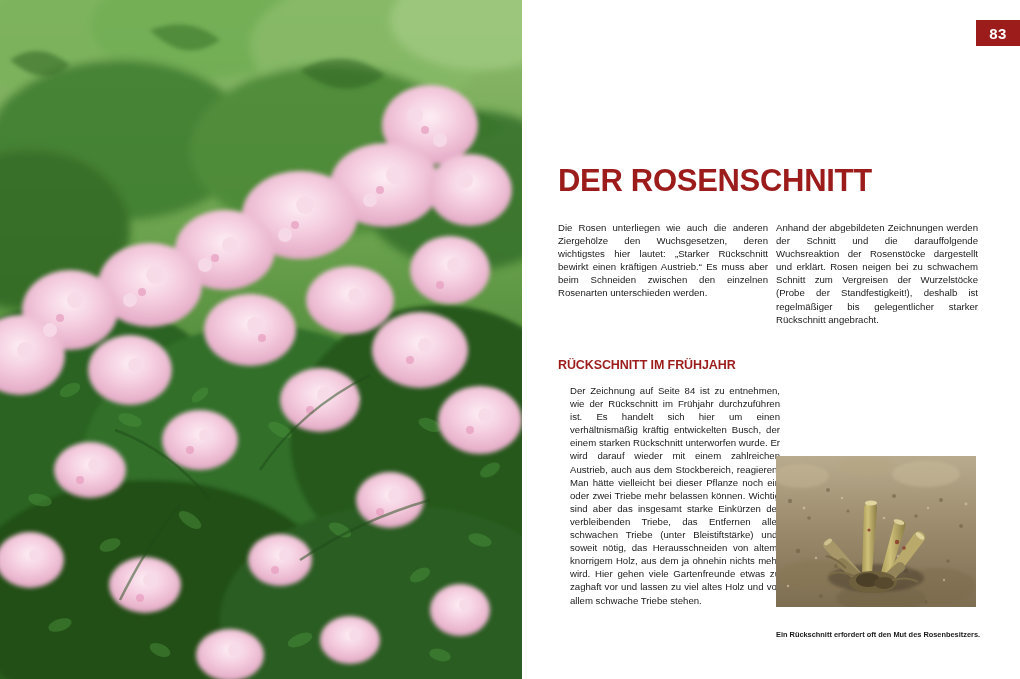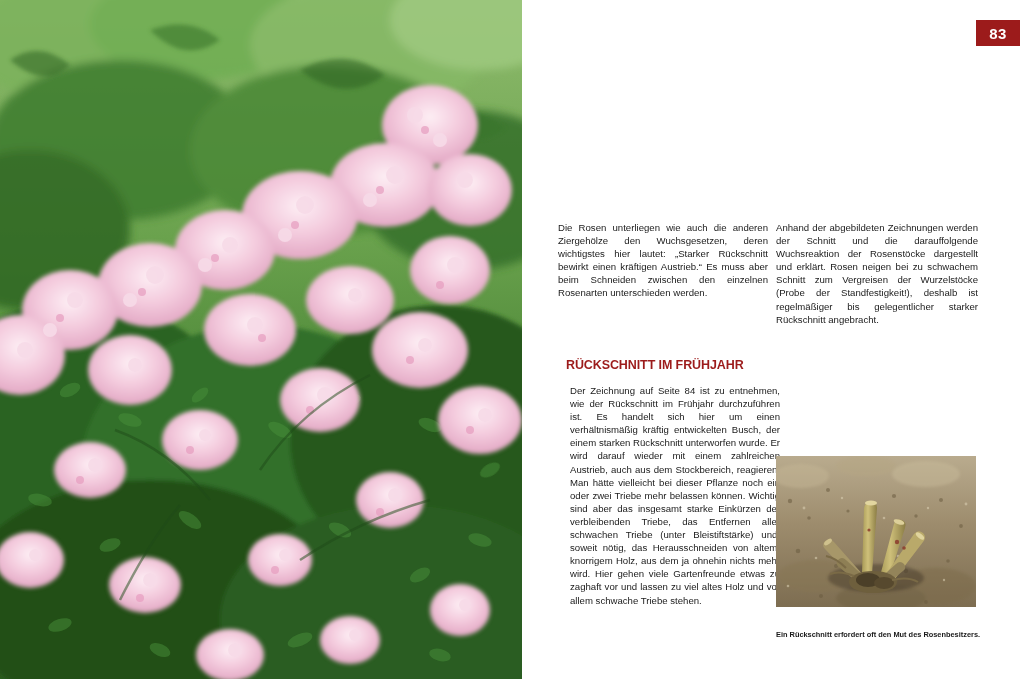--- a/index.html
+++ b/index.html
@@ -33,21 +33,21 @@
   .content { position:absolute; left:558px; top:0; width:420px; height:679px; }
 
   .title {
     position:absolute; left:0; top:163px;
     font-size:31px; font-weight:bold;
     color:#9c1b1b; letter-spacing:-0.3px;
     white-space:nowrap;
   }
 
   .subtitle {
-    position:absolute; left:8px; top:358px;
+    position:absolute; left:0; top:358px;
     font-size:12.5px; font-weight:bold;
     color:#9c1b1b; letter-spacing:-0.1px;
     white-space:nowrap;
   }
 
   .col {
     position:absolute;
     font-size:9.6px;
     line-height:13.1px;
     color:#1a1a1a;
@@ -242,20 +242,21 @@
       </g>
     </svg>
   </div>
 
   <div class="page-badge">
     <span>83</span>
   </div>
 
   <div class="content">
 
+    <h1 class="title">DER ROSENSCHNITT</h1>
 
     <div class="col" id="intro-left">
       <p>Die Rosen unterliegen wie auch die anderen Ziergehölze den Wuchsgesetzen, deren wichtigstes hier lautet: „Starker Rückschnitt bewirkt einen kräftigen Austrieb.“ Es muss aber beim Schneiden zwischen den einzelnen Rosenarten unterschieden werden.</p>
     </div>
 
     <div class="col" id="intro-right">
       <p>Anhand der abgebildeten Zeichnungen werden der Schnitt und die darauffolgende Wuchsreaktion der Rosenstöcke dargestellt und erklärt. Rosen neigen bei zu schwachem Schnitt zum Vergreisen der Wurzelstöcke (Probe der Standfestigkeit!), deshalb ist regelmäßiger bis gelegentlicher starker Rückschnitt angebracht.</p>
     </div>
 
     <h2 class="subtitle">RÜCKSCHNITT IM FRÜHJAHR</h2>

